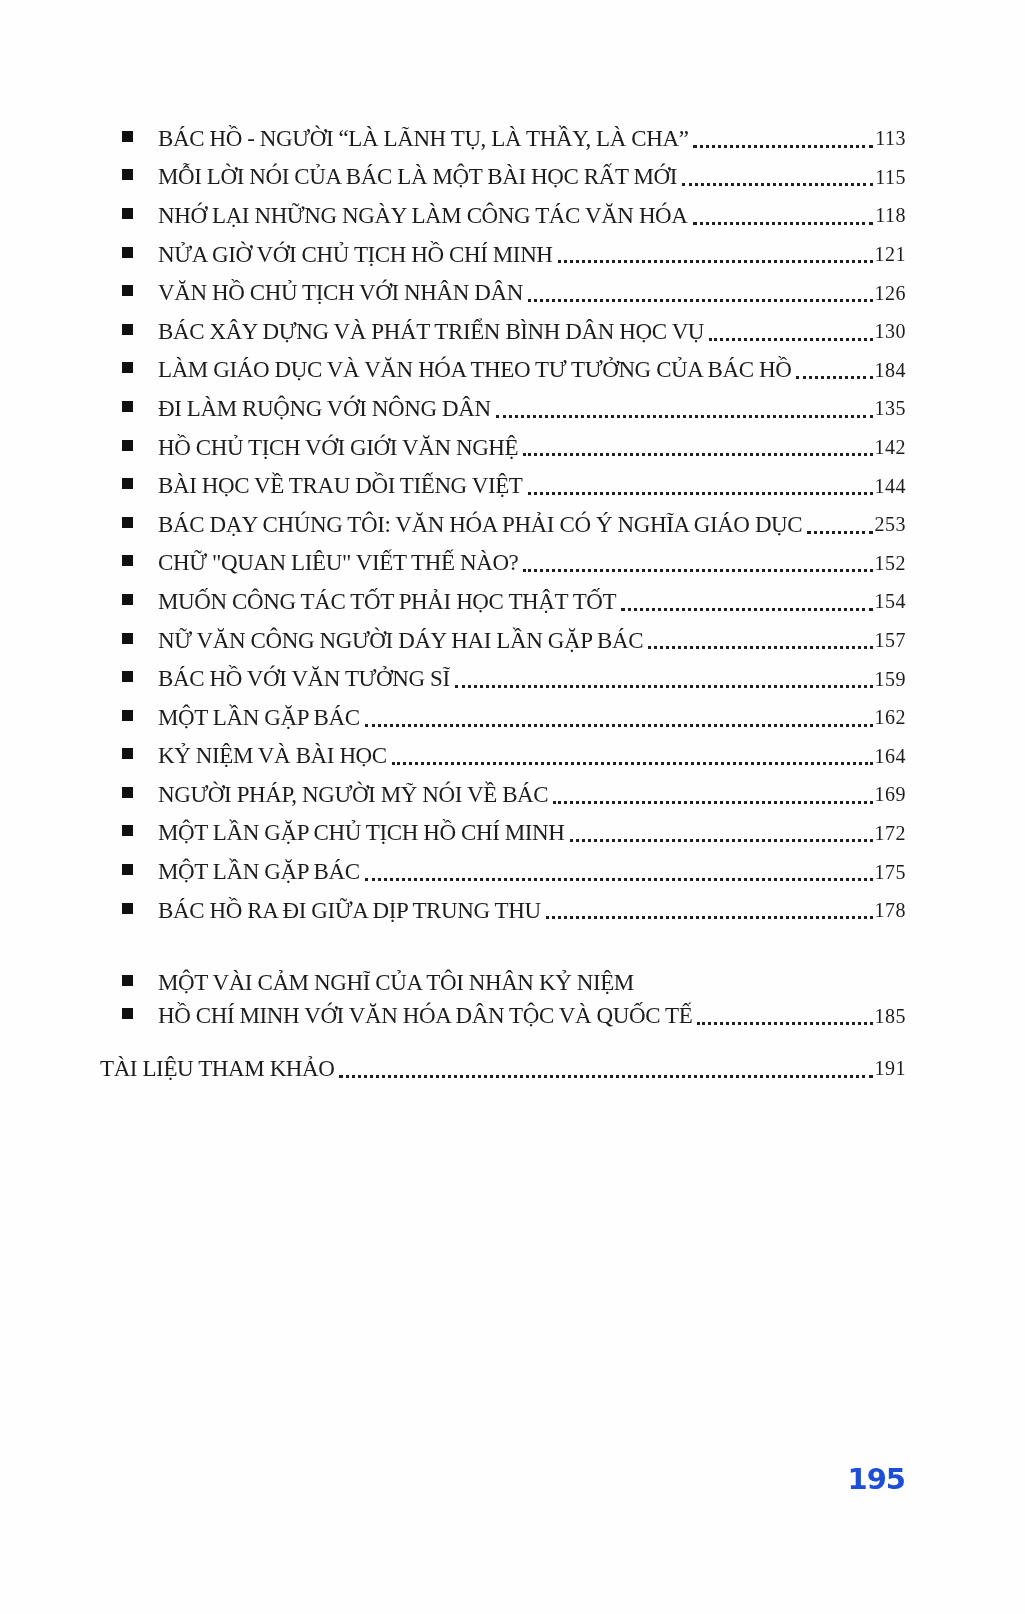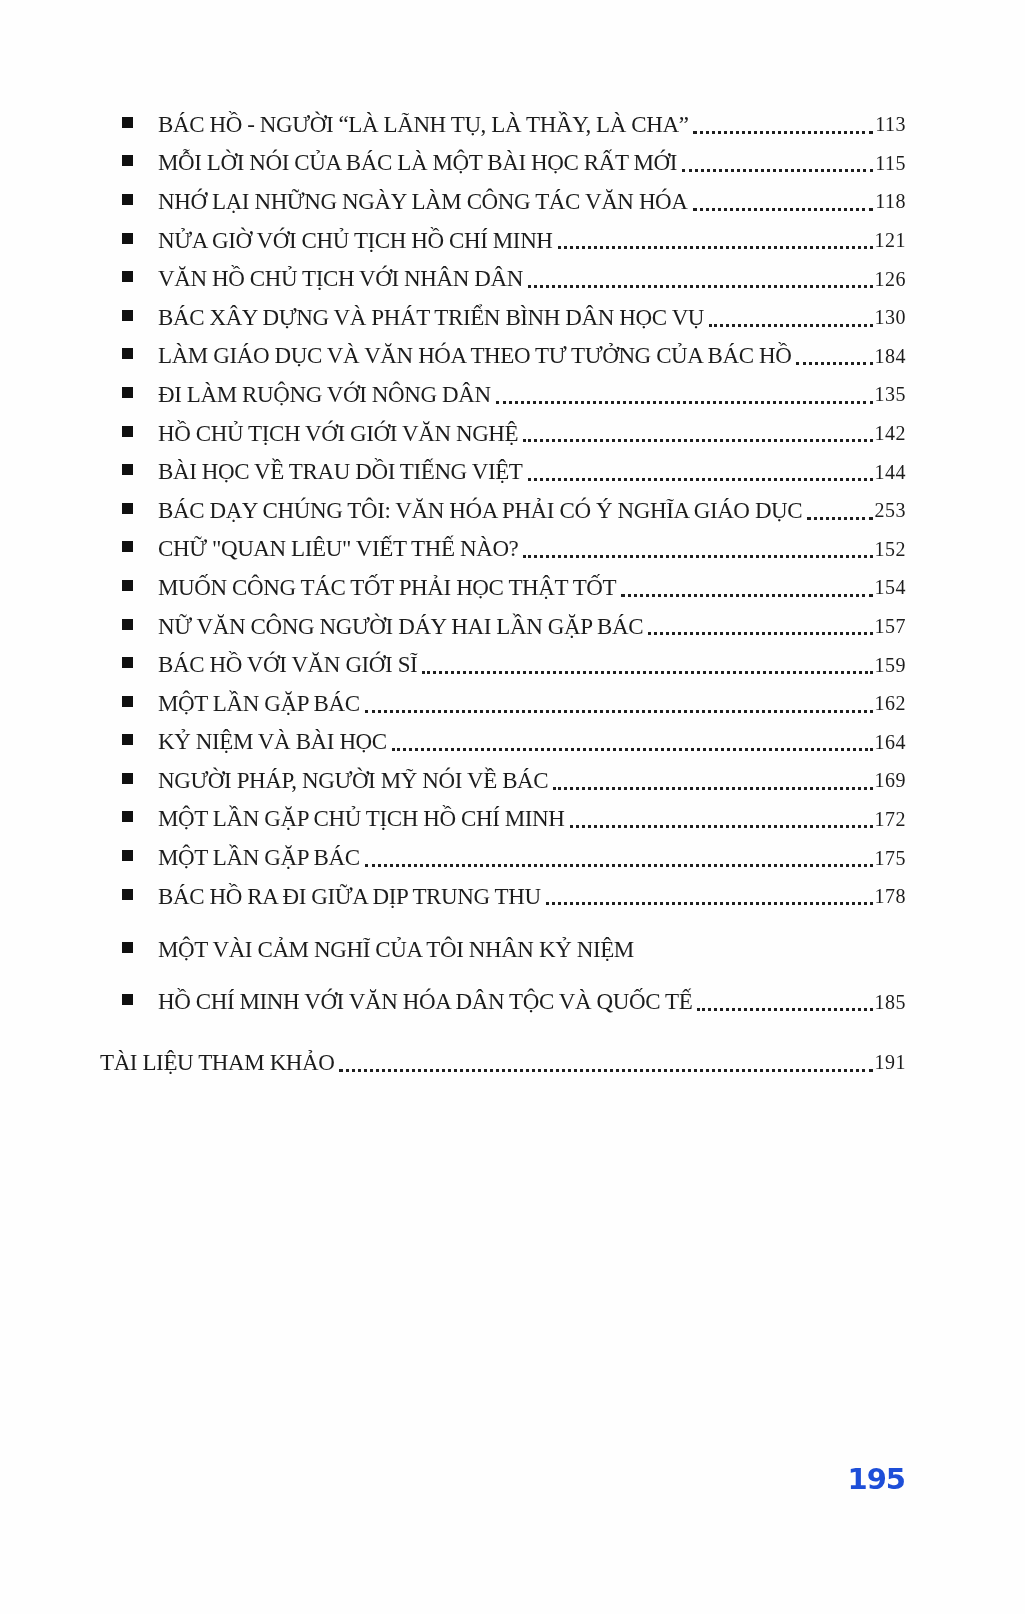--- a/index.html
+++ b/index.html
@@ -11,34 +11,34 @@
     height: 1614px;
     background: #fefefe;
     position: relative;
     overflow: hidden;
     font-family: "Liberation Serif", serif;
     color: #1c1c1c;
   }
   .toc-list {
     position: absolute;
     left: 100px;
-    top: 104px;
+    top: 118px;
     width: 806px;
   }
   .row { display: block; }
   .line {
     display: flex;
     align-items: center;
     height: 38.6px;
   }
   .row.multi {
     height: 67px;
     display: flex;
     flex-direction: column;
-    justify-content: center;
+    justify-content: flex-end;
     padding-top: 2px;
     box-sizing: border-box;
   }
   .row.multi .line { height: 28px; }
   .bullet-col {
     flex: none;
     width: 58px;
     display: flex;
     align-items: center;
   }
@@ -72,21 +72,21 @@
   }
   .row.multi .leader { margin-bottom: 4px; }
   .pageno {
     flex: none;
     font-size: 20px;
     letter-spacing: 0.5px;
     line-height: 1;
     padding-top: 2px;
   }
   .row.refs {
-    margin-top: 22px;
+    margin-top: 14px;
   }
   .folio {
     position: absolute;
     top: 1462px;
     right: 120px;
     font-family: "DejaVu Sans", sans-serif;
     font-weight: 700;
     font-size: 29px;
     letter-spacing: -1px;
     color: #1d4ed8;
@@ -234,21 +234,21 @@
         <span class="title">NỮ VĂN CÔNG NGƯỜI DÁY HAI LẦN GẶP BÁC</span>
         <span class="leader"></span>
         <span class="pageno">157</span>
       </div>
     </div>
     <div class="row">
       <div class="line">
         <span class="bullet-col">
           <span class="bullet"></span>
         </span>
-        <span class="title">BÁC HỒ VỚI VĂN GIỚI SĨ</span>
+        <span class="title">BÁC HỒ VỚI VĂN TƯỞNG SĨ</span>
         <span class="leader"></span>
         <span class="pageno">159</span>
       </div>
     </div>
     <div class="row">
       <div class="line">
         <span class="bullet-col">
           <span class="bullet"></span>
         </span>
         <span class="title">MỘT LẦN GẶP BÁC</span>

